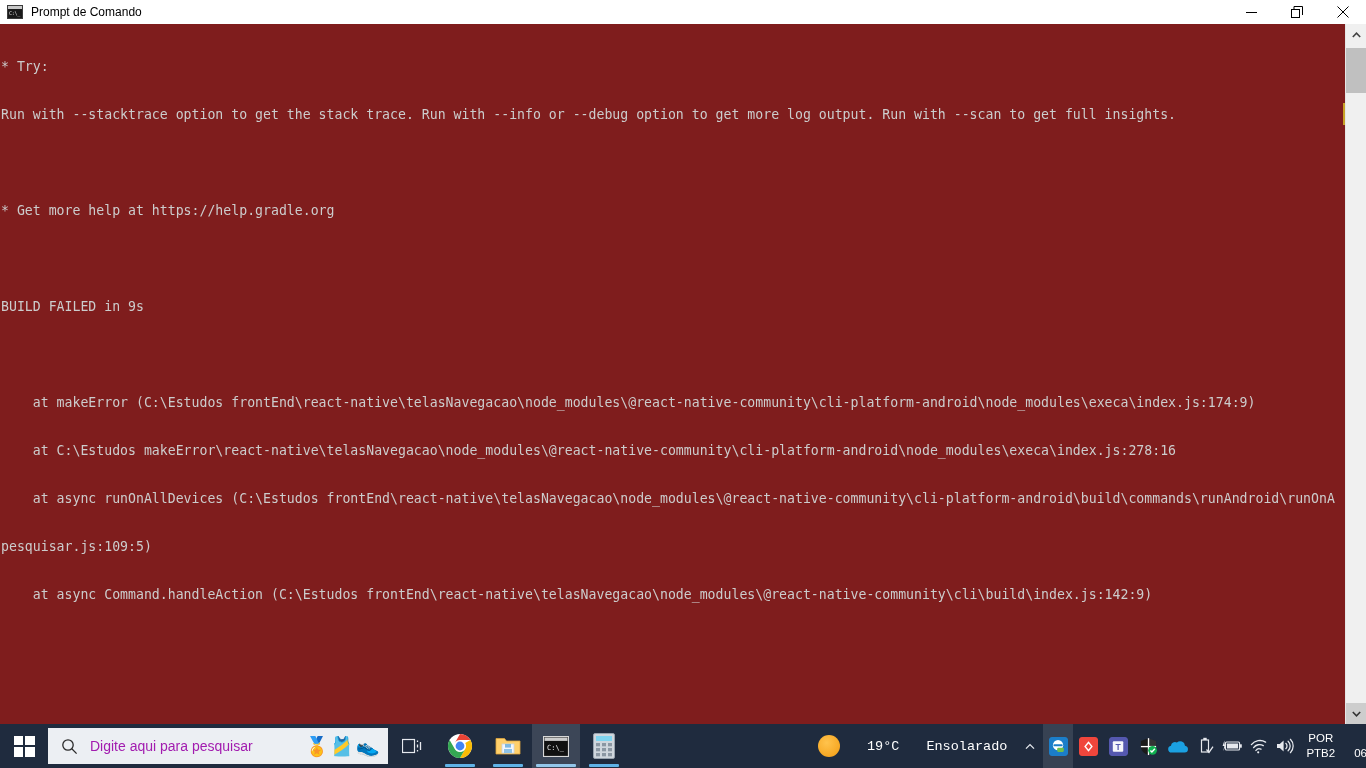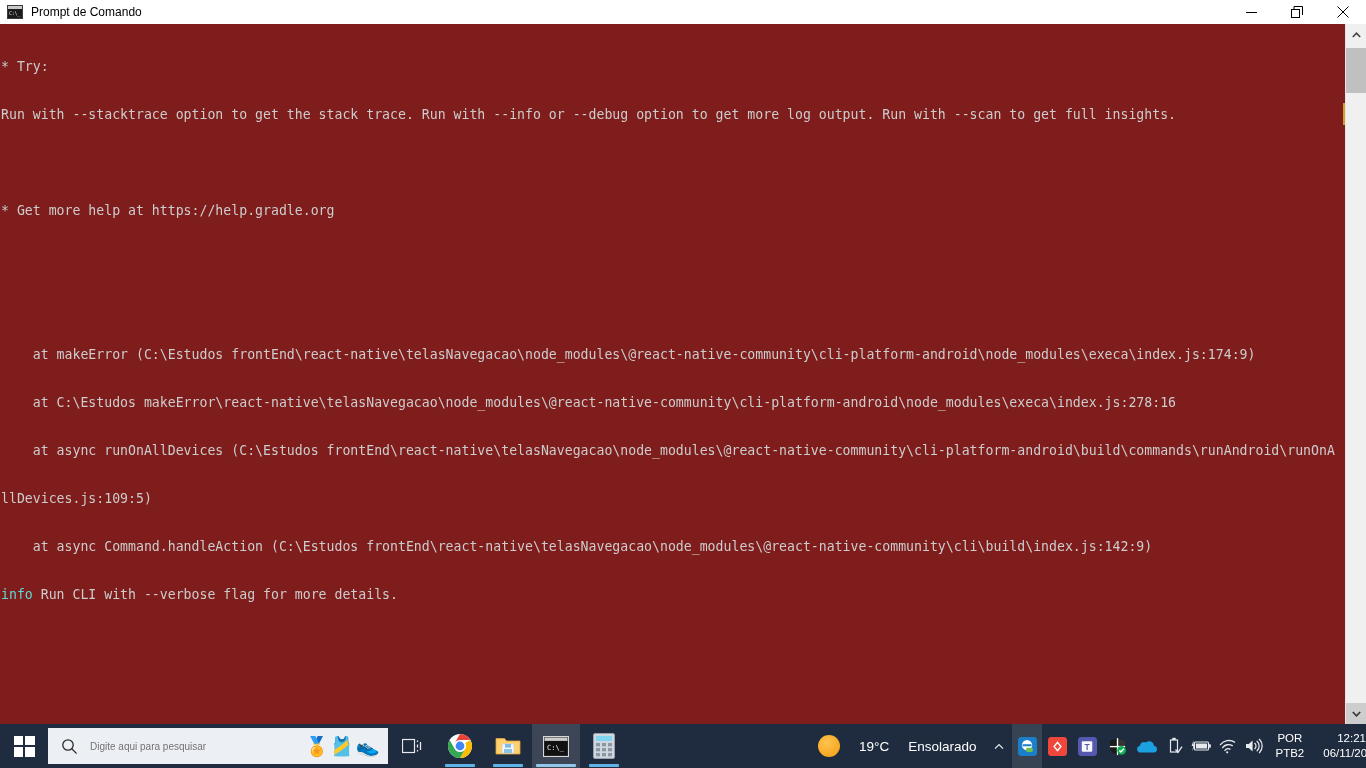--- a/index.html
+++ b/index.html
@@ -134,21 +134,21 @@
     background: #eceff3;
     display: flex; align-items: center;
     flex: 0 0 auto;
     margin-left: 0px;
   }
   #search-icon-wrap {
     width: 42px; display: flex; align-items: center; justify-content: center;
     flex: 0 0 auto;
   }
   #search-placeholder {
-    font-size: 10px; color: #737373; flex: 1 1 auto; white-space: nowrap;
+    font-size: 14px; color: #a21caf; flex: 1 1 auto; white-space: nowrap;
   }
   #search-emojis {
     display: flex; align-items: center; gap: 2px; padding-right: 8px;
     font-size: 19px; line-height: 1; flex: 0 0 auto;
   }
 
   .tb-btn {
     width: 48px; height: 44px;
     display: flex; align-items: center; justify-content: center;
     position: relative; flex: 0 0 auto;
@@ -156,22 +156,22 @@
   .tb-btn.running::after {
     content: ""; position: absolute; left: 9px; right: 9px; bottom: 1px;
     height: 3px; background: #5fb3e8; border-radius: 1px;
   }
   .tb-btn.active { background: rgba(255,255,255,0.13); }
   .tb-btn.active::after { left: 4px; right: 4px; background: #93c7ea; }
 
   #taskview { width: 48px; }
 
   #weather {
-    display: flex; align-items: center; gap: 19px;
-    margin-left: 180px; padding: 0 10px; height: 44px; flex: 0 0 auto;
+    display: flex; align-items: center; gap: 27px;
+    margin-left: 180px; padding: 0 10px; height: 44px; flex: 0 0 auto; font-family: Liberation Mono, monospace;
   }
   #weather-sun {
     width: 22px; height: 22px; border-radius: 50%;
     background: radial-gradient(circle at 40% 35%, #ffc34d, #f39c12);
     flex: 0 0 auto;
   }
   #weather-temp, #weather-desc {
     font-size: 13.5px; color: #ffffff; white-space: nowrap;
   }
 
@@ -232,27 +232,27 @@
     </div>
   </div>
 
   <div id="terminal">
     <div id="term-text">
       <div class="ln c-default">* Try:</div>
       <div class="ln c-default">Run with --stacktrace option to get the stack trace. Run with --info or --debug option to get more log output. Run with --scan to get full insights.</div>
       <div class="ln c-default"></div>
       <div class="ln c-default">* Get more help at https://help.gradle.org</div>
       <div class="ln c-default"></div>
+      <div class="ln c-default">BUILD FAILED in 9s</div>
       <div class="ln c-default"></div>
       <div class="ln c-default">    at makeError (C:\Estudos frontEnd\react-native\telasNavegacao\node_modules\@react-native-community\cli-platform-android\node_modules\execa\index.js:174:9)</div>
       <div class="ln c-default">    at C:\Estudos makeError\react-native\telasNavegacao\node_modules\@react-native-community\cli-platform-android\node_modules\execa\index.js:278:16</div>
       <div class="ln c-default">    at async runOnAllDevices (C:\Estudos frontEnd\react-native\telasNavegacao\node_modules\@react-native-community\cli-platform-android\build\commands\runAndroid\runOnA</div>
-      <div class="ln c-default">llDevices.js:109:5)</div>
+      <div class="ln c-default">pesquisar.js:109:5)</div>
       <div class="ln c-default">    at async Command.handleAction (C:\Estudos frontEnd\react-native\telasNavegacao\node_modules\@react-native-community\cli\build\index.js:142:9)</div>
-      <div class="ln"><span class="c-info">info</span><span class="c-default"> Run CLI with --verbose flag for more details.</span></div>
       
       
     </div>
     <div id="find-marker"></div>
   </div>
 
   <div id="scrollbar">
     <div class="sb-arrow" id="sb-up">
       <svg width="9" height="6" viewBox="0 0 9 6" aria-hidden="true">
         <polyline points="0.8,5 4.5,1.2 8.2,5" fill="none" stroke="#444" stroke-width="1.6"></polyline>

